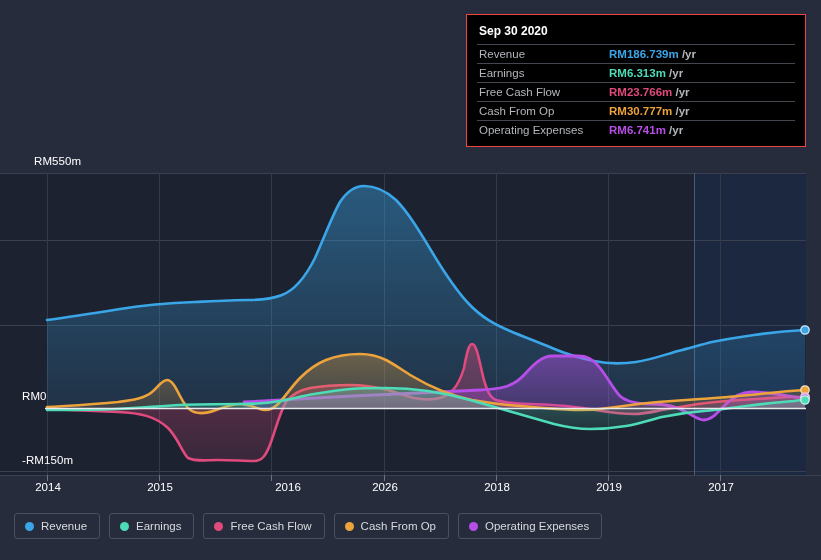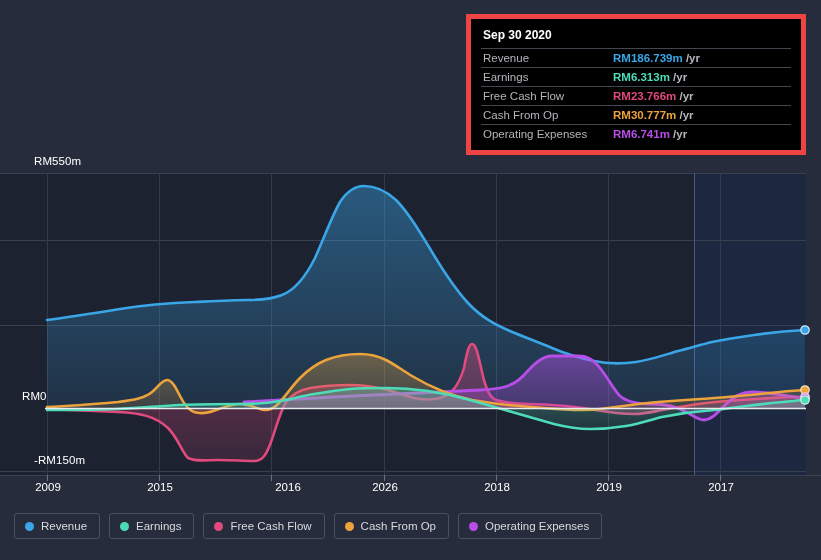--- a/index.html
+++ b/index.html
@@ -41,21 +41,21 @@
     white-space: nowrap;
     transform: translateX(-50%);
   }
   
   #tooltip {
     position: absolute;
     left: 466px;
     top: 14px;
     width: 340px;
     background: #000000;
-    border: 5px solid #ef4444;
+    border: 1px solid #ef4444;
     box-sizing: border-box;
     padding: 8px 10px 7px 10px;
     font-size: 11.5px;
     z-index: 30;
   }
   #tooltip .tt-title {
     color: #ffffff;
     font-weight: bold;
     font-size: 12px;
     padding: 1px 0 6px 2px;
@@ -299,23 +299,23 @@
       <line x1="271.5" y1="475" x2="271.5" y2="481"></line>
       <line x1="384.5" y1="475" x2="384.5" y2="481"></line>
       <line x1="496.5" y1="475" x2="496.5" y2="481"></line>
       <line x1="608.5" y1="475" x2="608.5" y2="481"></line>
       <line x1="720.5" y1="475" x2="720.5" y2="481"></line>
     </g>
   </svg>
 
   <div class="ylabel" style="left:22px; top:155px;margin-left:12px;">RM550m</div>
   <div class="ylabel" style="left:22px; top:390px;">RM0</div>
-  <div class="ylabel" style="left:22px; top:454px;margin-left:12px;">-RM150m</div>
-
-  <div class="xlabel" style="left:48px; top:481px;">2009</div>
+  <div class="ylabel" style="left:22px; top:454px;">-RM150m</div>
+
+  <div class="xlabel" style="left:48px; top:481px;">2014</div>
   <div class="xlabel" style="left:160px; top:481px;">2015</div>
   <div class="xlabel" style="left:288px; top:481px;">2016</div>
   <div class="xlabel" style="left:385px; top:481px;">2026</div>
   <div class="xlabel" style="left:497px; top:481px;">2018</div>
   <div class="xlabel" style="left:609px; top:481px;">2019</div>
   <div class="xlabel" style="left:721px; top:481px;">2017</div>
 
   <div id="tooltip">
     <div class="tt-title">Sep 30 2020</div>
     <table>

